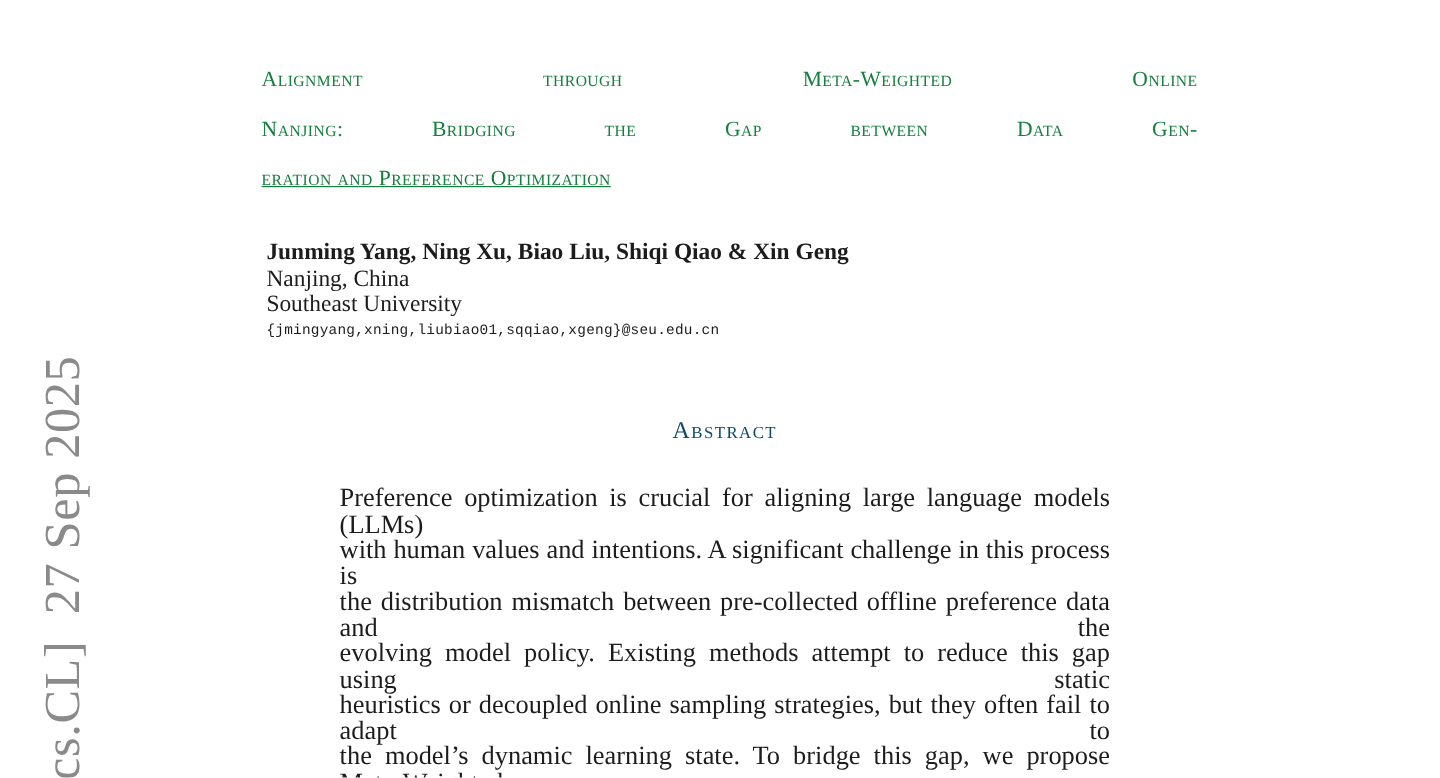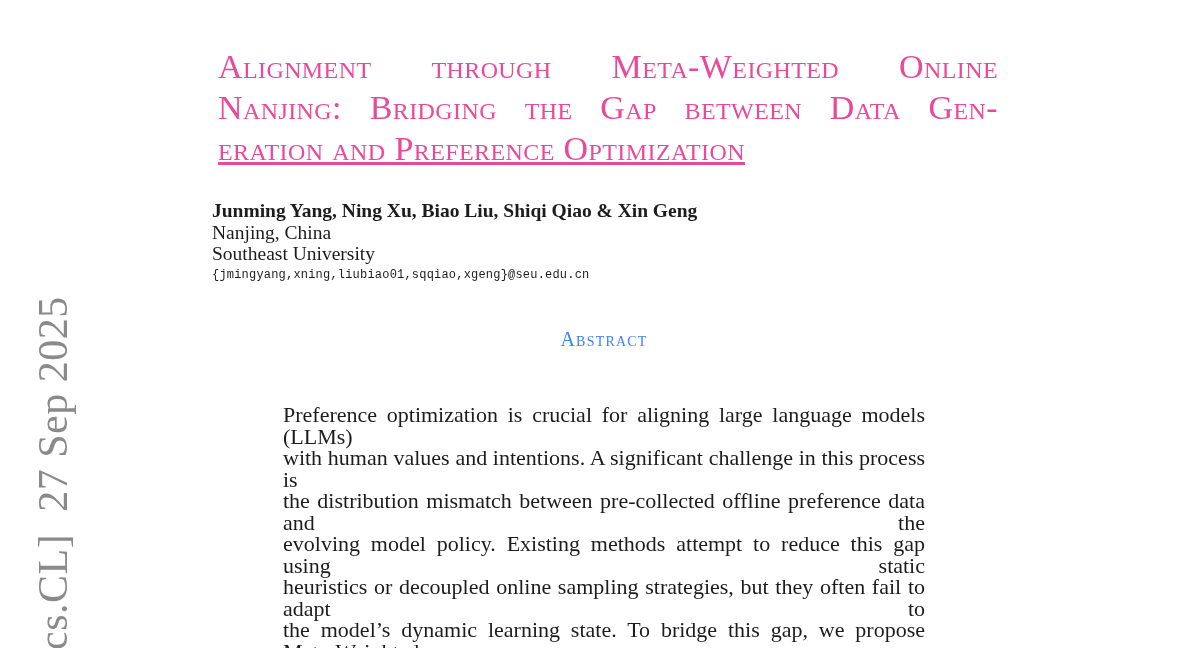--- a/index.html
+++ b/index.html
@@ -26,55 +26,55 @@
     white-space: pre;
     letter-spacing: 0.5px;
   }
 
   
   .title-block {
     position: absolute;
     left: 218px;
     top: 46px;
     width: 780px;
-    font-size: 34px;
+    font-size: 18px;
     line-height: 41px;
     font-variant: small-caps;
     letter-spacing: 0.4px;
-    color: #ec4899;
+    color: #15803d;
   }
   .title-line { text-align: justify; text-align-last: justify; }
   .title-line.last { text-align-last: left; text-decoration: underline; }
 
   
   .author-block {
     position: absolute;
-    left: 212px;
+    left: 222px;
     top: 200px;
     font-size: 19.5px;
     line-height: 21.5px;
   }
   .author-names { font-weight: bold; }
   .author-email {
     font-family: "Liberation Mono", monospace;
     font-size: 12px;
     letter-spacing: 0.2px;
   }
 
   
   .abstract-heading {
     position: absolute;
     left: 283px;
-    top: 328px;
+    top: 348px;
     width: 642px;
     text-align: center;
     font-size: 20px;
     font-variant: small-caps;
     letter-spacing: 1.2px;
-    color: #3b82f6;
+    color: #0c4a6e;
   }
   .abstract-body {
     position: absolute;
     left: 283px;
     top: 404px;
     width: 642px;
     font-size: 22px;
     line-height: 21.5px;
     text-align: justify;
     text-align-last: justify;

